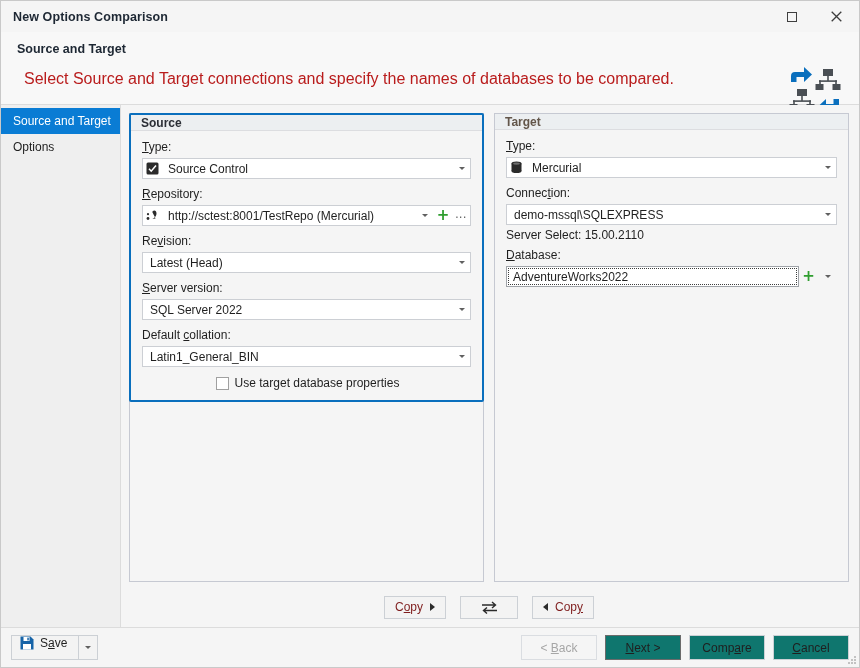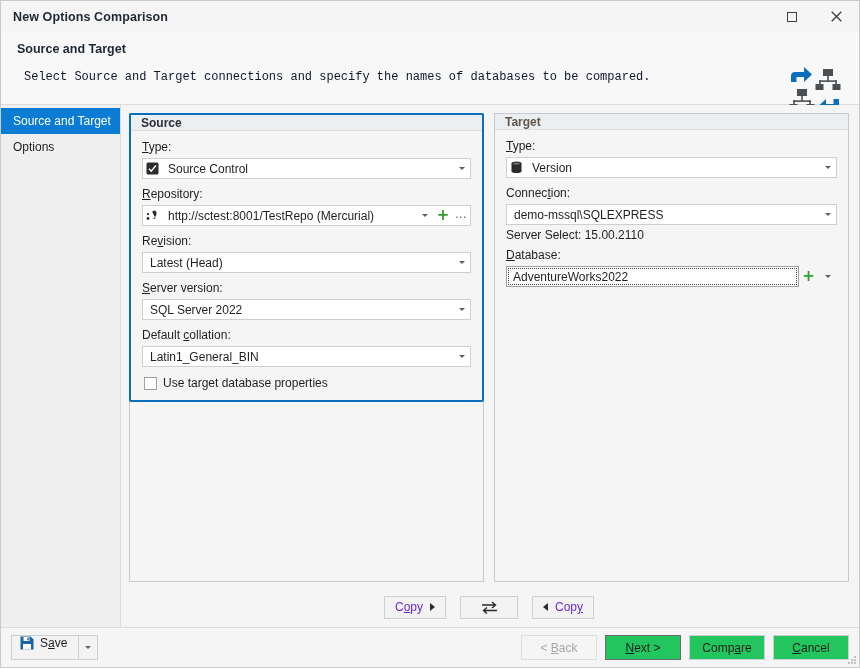--- a/index.html
+++ b/index.html
@@ -68,24 +68,23 @@
     box-sizing: border-box;
     padding: 10px 0 0 16px;
   }
   .header-title {
     font-size: 12.5px;
     font-weight: bold;
     color: #1d2733;
     margin-bottom: 14px;
   }
   .header-sub {
-    font-size: 12px;
-    color: #0f172a;
+    font-size: 16px;
+    color: #b91c1c;
     padding-left: 7px;
-    font-family: Liberation Mono, monospace;
   }
   .brand-logo {
     position: absolute;
     right: 16px;
     top: 34px;
     width: 56px;
     height: 50px;
   }
 
   
@@ -281,20 +280,21 @@
     color: #1f1f1f;
     line-height: 16px;
     margin: 2px 0 5px 0;
   }
 
   
   .check-row {
     display: flex;
     align-items: center;
     margin-top: 9px;
+    justify-content: center;
   }
   .checkbox {
     width: 13px;
     height: 13px;
     background: #ffffff;
     border: 1px solid #a0a0a0;
     box-sizing: border-box;
     margin-right: 6px;
     margin-left: 2px;
   }
@@ -318,21 +318,21 @@
     align-items: center;
     justify-content: center;
     gap: 14px;
     margin-top: 6px;
   }
   .btn {
     background: #f3f3f3;
     border: 1px solid #ccd0d5;
     box-sizing: border-box;
     font-size: 12px;
-    color: #6d28d9;
+    color: #7f1d1d;
     display: flex;
     align-items: center;
     justify-content: center;
     height: 23px;
     padding: 0 10px;
     font-family: "Liberation Sans", sans-serif;
   }
   .btn.copy-left { width: 62px; justify-content: space-between; }
   .btn.copy-right { width: 62px; justify-content: space-between; }
   .btn.swap { width: 58px; }
@@ -383,21 +383,21 @@
     box-sizing: border-box;
     display: flex;
     align-items: center;
     justify-content: center;
   }
   .footer-spacer { flex: 1; }
   .footer-btns { display: flex; gap: 8px; border-radius: 6px; }
   .fbtn {
     width: 76px;
     height: 25px;
-    background: #22c55e;
+    background: #0f766e;
     border: 1px solid #ccd0d5;
     box-sizing: border-box;
     font-size: 12px;
     color: #1f1f1f;
     display: flex;
     align-items: center;
     justify-content: center;
     font-family: "Liberation Sans", sans-serif;
   }
   .fbtn.disabled { color: #a6a6a6; background: #f5f5f5; border-color: #dadde1; }
@@ -562,21 +562,21 @@
             <div class="field-label"><span class="u">T</span>ype:</div>
             <div class="combo">
               <span class="icn">
                 <svg width="13" height="14" viewBox="0 0 13 14">
                   <ellipse cx="6.5" cy="2.6" rx="5" ry="2.1" fill="#2b2b2b"></ellipse>
                   <rect x="1.5" y="2.6" width="10" height="7.4" fill="#2b2b2b"></rect>
                   <ellipse cx="6.5" cy="10" rx="5" ry="2.1" fill="#2b2b2b"></ellipse>
                   <ellipse cx="6.5" cy="2.6" rx="3.4" ry="1.2" fill="#6e6e6e"></ellipse>
                 </svg>
               </span>
-              <span class="val with-icon">Version</span>
+              <span class="val with-icon">Mercurial</span>
               <span class="arrow-btn">
                 <span class="caret small"></span>
               </span>
             </div>
 
             <div class="row-gap"></div>
 
             <div class="field-label">Connec<span class="u">t</span>ion:</div>
             <div class="combo">
               <span class="val">demo-mssql\SQLEXPRESS</span>

